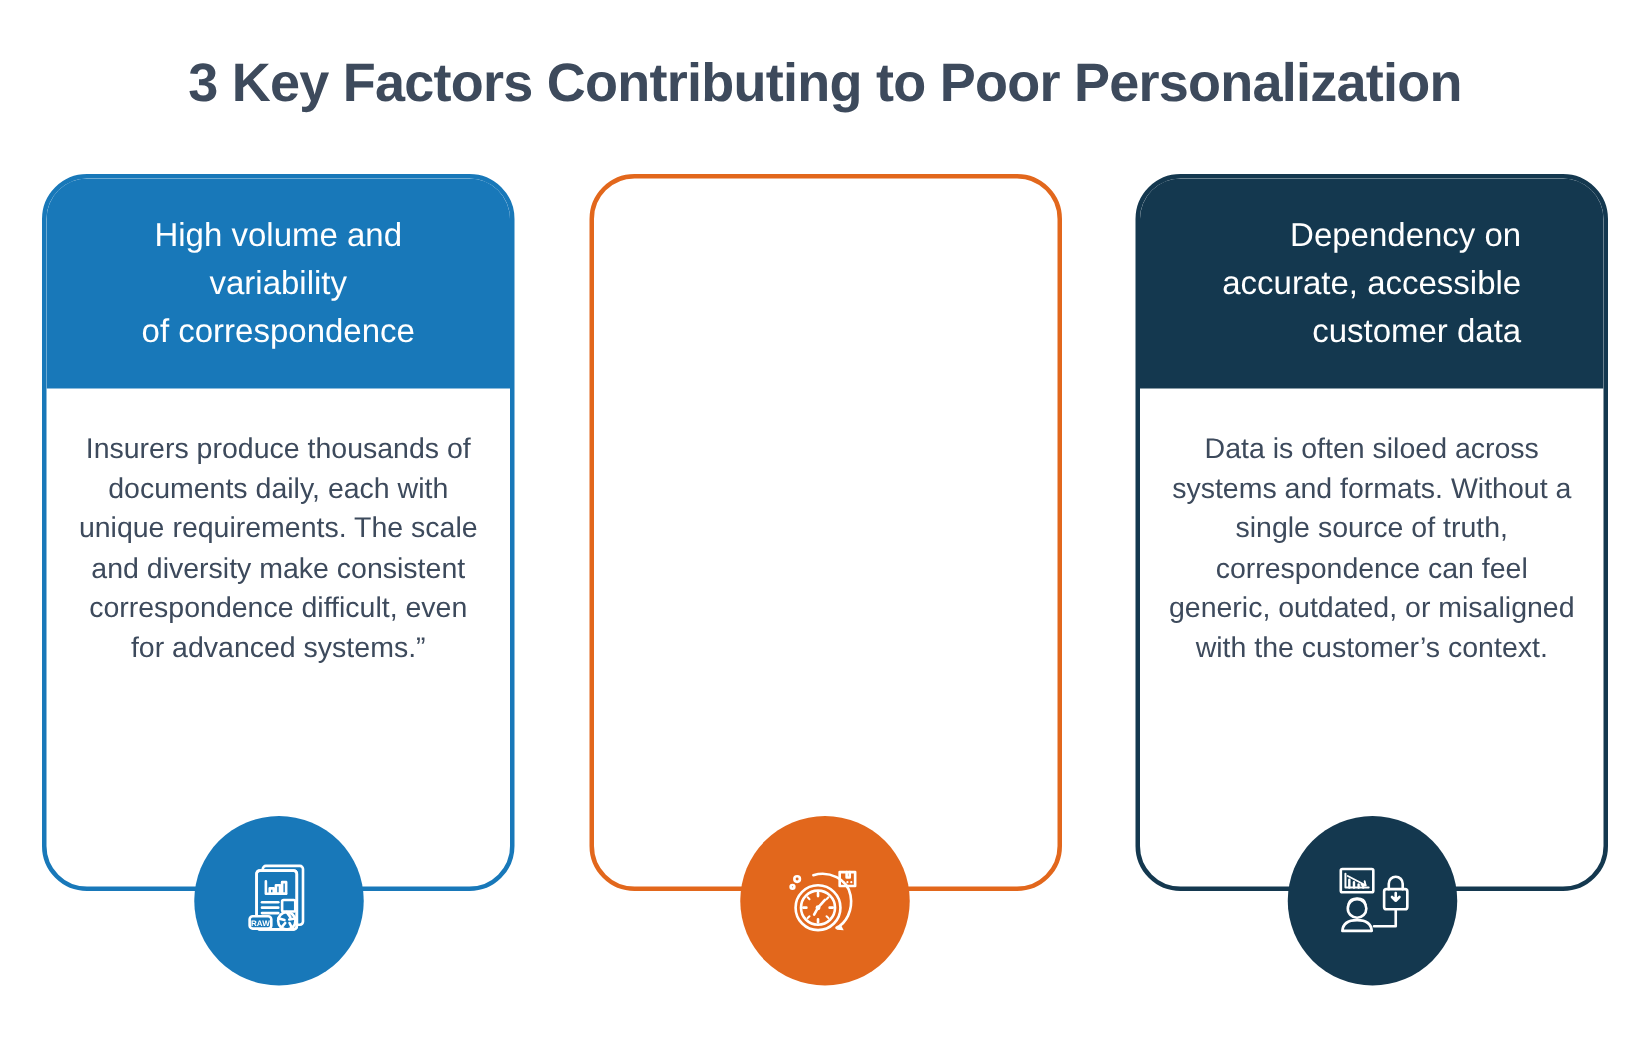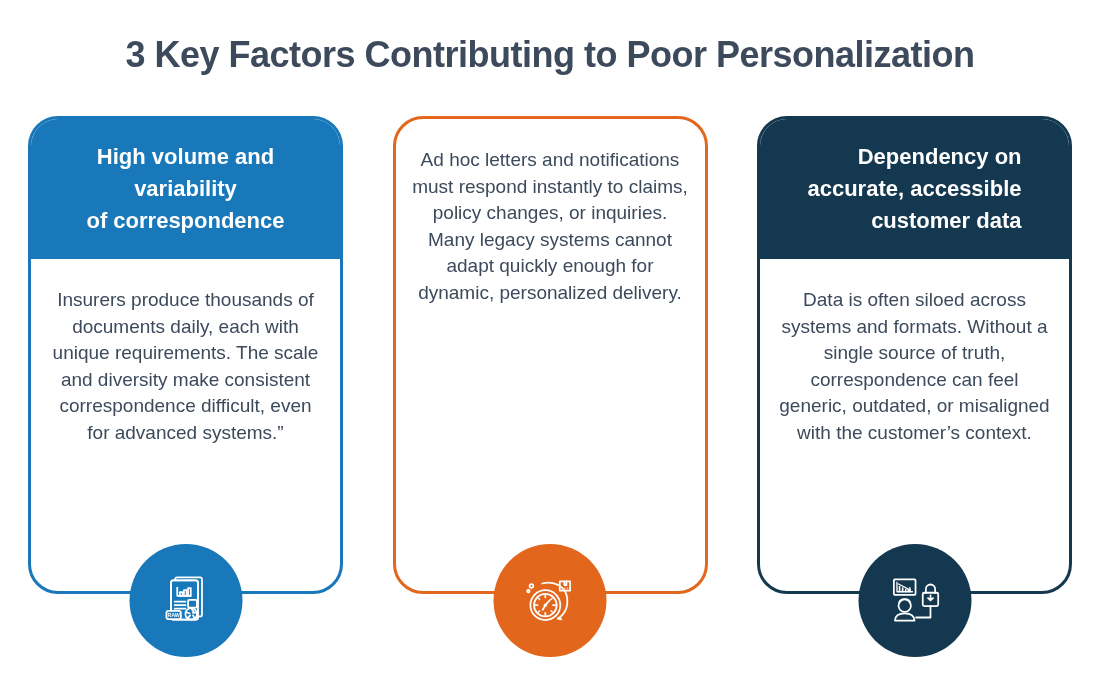--- a/index.html
+++ b/index.html
@@ -38,21 +38,21 @@
     background: #ffffff;
   }
   .card-header {
     height: 140px;
     display: flex;
     align-items: center;
     justify-content: center;
     text-align: center;
     color: #ffffff;
     font-size: 22px;
-    font-weight: 700;
+    font-weight: 400;
     line-height: 1.45;
     white-space: pre-line;
     padding: 0 10px;
   }
   .card-body {
     padding: 28px 16px 0 16px;
     text-align: center;
     font-size: 19px;
     line-height: 1.4;
     color: #3d4a5c;
@@ -105,21 +105,20 @@
         <circle cx="37.5" cy="44.5" r="5.6"></circle>
         <path d="M37.5 38.9 l2.3 3.2 M43 43 l-3.9 0.6 M41 49.4 l-1.7-3.5 M34 48.9 l2.5-3 M32.1 42.9 l3.9 1"></path>
         <rect x="13.5" y="41.5" width="14" height="8" rx="2" fill="#1878b9"></rect>
         <text x="20.5" y="47.6" text-anchor="middle" font-size="5.2" font-weight="bold" fill="#ffffff" stroke="none" font-family="Liberation Sans, sans-serif">RAW</text>
       </svg>
     </div>
   </div>
 
   <div class="card-wrap">
     <div class="card c1">
-      <div class="card-body">Ad hoc letters and notifications must respond instantly to claims, policy changes, or inquiries. Many legacy systems cannot adapt quickly enough for dynamic, personalized delivery.</div>
     </div>
     <div class="icon-circle c1">
       <svg viewBox="0 0 64 64" fill="none" stroke="#ffffff" stroke-width="1.7" stroke-linecap="round" stroke-linejoin="round">
         <path d="M41 13 h10 v9 h-10 z"></path>
         <path d="M45.5 13 v3.5 h2 V13"></path>
         <path d="M43.5 19.5 h0.01 M46 19.5 h0.01 M48.5 19.5 h0.01" stroke-width="1.4"></path>
         <path d="M24 15 c10-3 22 2 24 13 c1.8 10-3 18-9 21"></path>
         <path d="M41.5 46.5 L39 50.2 L43.6 50.6" fill="#ffffff" stroke="none"></path>
         <circle cx="27" cy="36" r="14.5"></circle>
         <circle cx="27" cy="36" r="11"></circle>

